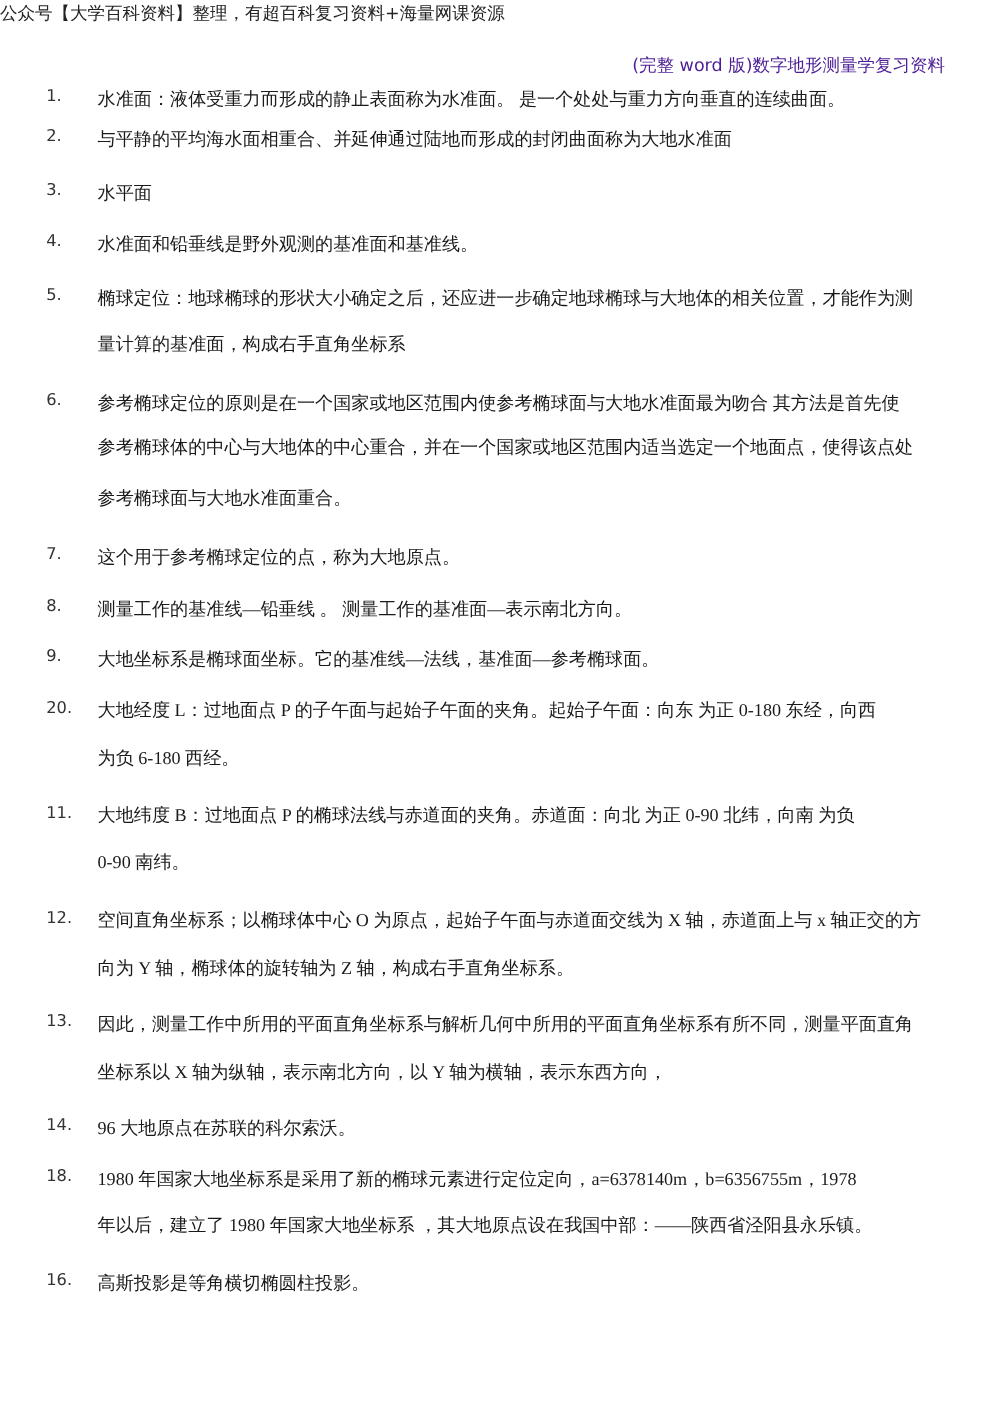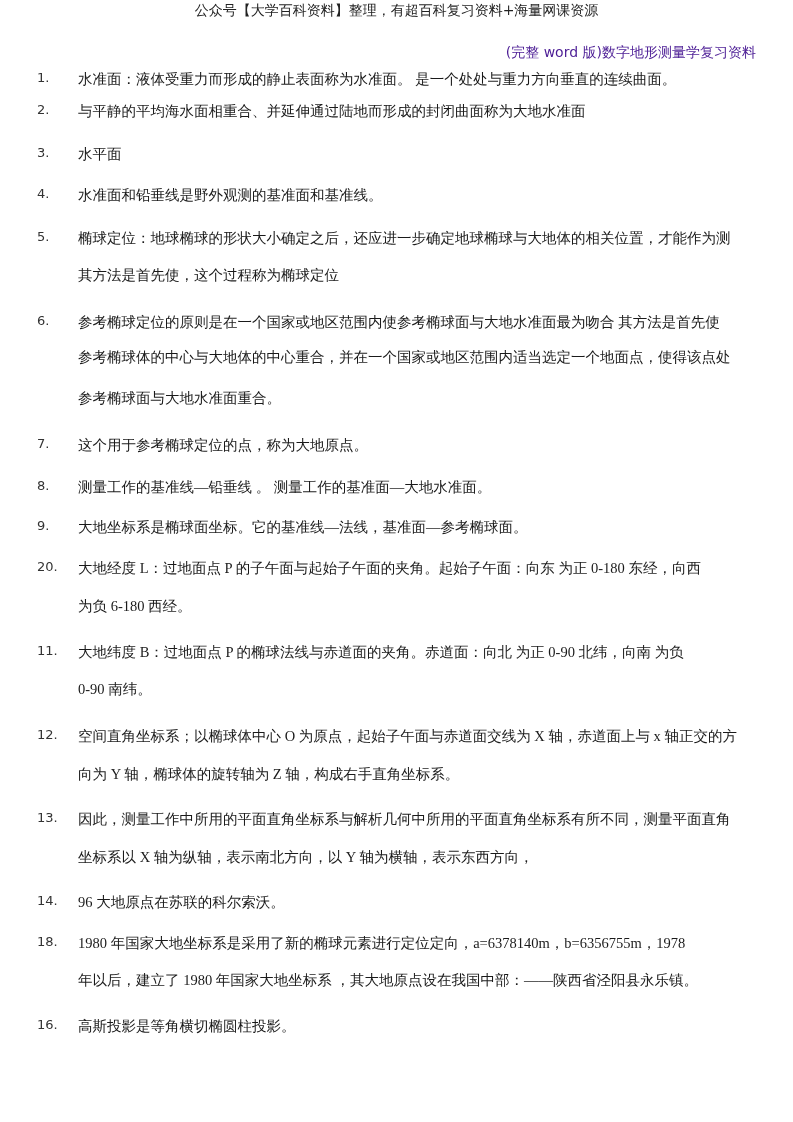--- a/index.html
+++ b/index.html
@@ -2,21 +2,21 @@
 <html><head>
   <meta charset="utf-8">
   <style>
     html, body { margin: 0; padding: 0; background: #ffffff; }
     body {
       width: 793px; height: 1122px; position: relative; overflow: hidden;
       font-family: "DejaVu Sans", "Liberation Sans", sans-serif;
       color: #1a1a1a;
     }
     .watermark {
-      position: absolute; top: 2px; left: 0; width: 793px; text-align: center;
+      position: absolute; top: 2px; left: 0; width: 793px; 
       font-family: "DejaVu Serif", "Liberation Serif", serif;
       font-size: 14px; color: #222; letter-spacing: 0px;
     }
     .doc-title {
       position: absolute; top: 44px; right: 37px;
       font-size: 14px; color: #4c1d95;
     }
     .item { position: absolute; left: 0; width: 793px; font-size: 14.5px; }
     .num {
       position: absolute; left: 37px; width: 28px; font-size: 13px; color: #333;
@@ -42,35 +42,35 @@
     <span class="num">3.</span>
     <span class="line">水平面</span>
   </div>
   <div class="item" style="top:186px">
     <span class="num">4.</span>
     <span class="line">水准面和铅垂线是野外观测的基准面和基准线。</span>
   </div>
   <div class="item" style="top:229px">
     <span class="num">5.</span>
     <span class="line">椭球定位：地球椭球的形状大小确定之后，还应进一步确定地球椭球与大地体的相关位置，才能作为测</span>
-    <span class="line" style="top:37px">其方法是首先使，这个过程称为椭球定位</span>
+    <span class="line" style="top:37px">量计算的基准面，构成右手直角坐标系</span>
   </div>
   <div class="item" style="top:313px">
     <span class="num">6.</span>
     <span class="line"> 参考椭球定位的原则是在一个国家或地区范围内使参考椭球面与大地水准面最为吻合 其方法是首先使</span>
     <span class="line" style="top:35px">参考椭球体的中心与大地体的中心重合，并在一个国家或地区范围内适当选定一个地面点，使得该点处</span>
     <span class="line" style="top:76px">参考椭球面与大地水准面重合。</span>
   </div>
   <div class="item" style="top:436px">
     <span class="num">7.</span>
     <span class="line">这个用于参考椭球定位的点，称为大地原点。</span>
   </div>
   <div class="item" style="top:478px">
     <span class="num">8.</span>
-    <span class="line">测量工作的基准线—铅垂线 。 测量工作的基准面—大地水准面。</span>
+    <span class="line">测量工作的基准线—铅垂线 。 测量工作的基准面—表示南北方向。</span>
   </div>
   <div class="item" style="top:518px">
     <span class="num">9.</span>
     <span class="line">大地坐标系是椭球面坐标。它的基准线—法线，基准面—参考椭球面。</span>
   </div>
   <div class="item" style="top:559px">
     <span class="num">20.</span>
     <span class="line">大地经度 L：过地面点 P 的子午面与起始子午面的夹角。起始子午面：向东 为正    0-180 东经，向西</span>
     <span class="line" style="top:38px">为负 6-180 西经。</span>
   </div>

